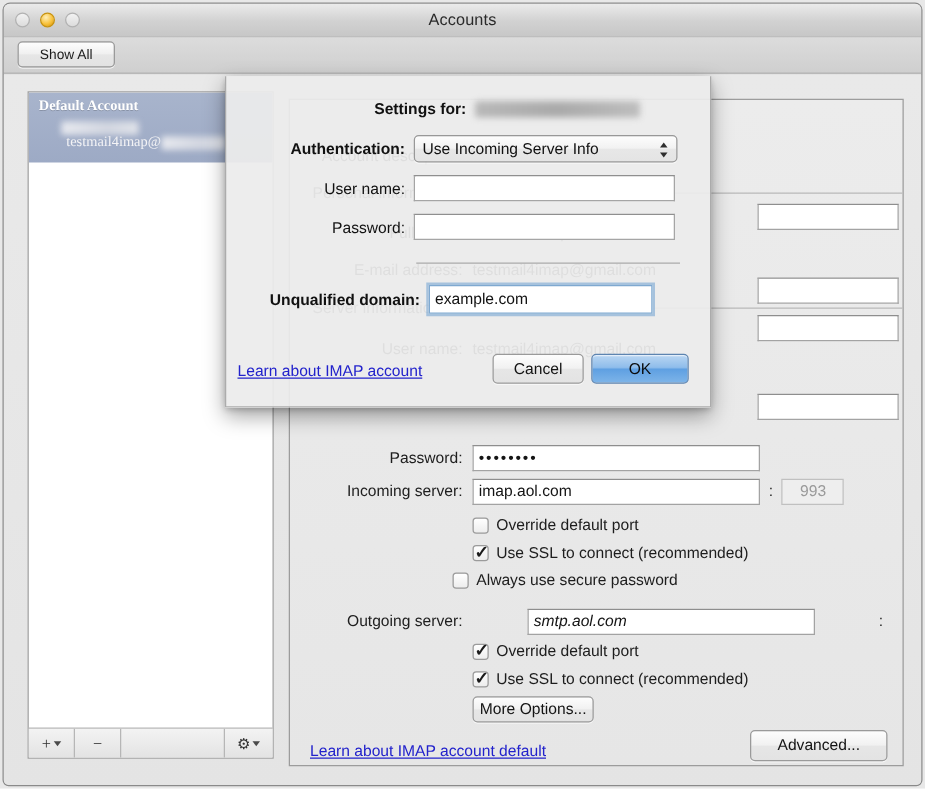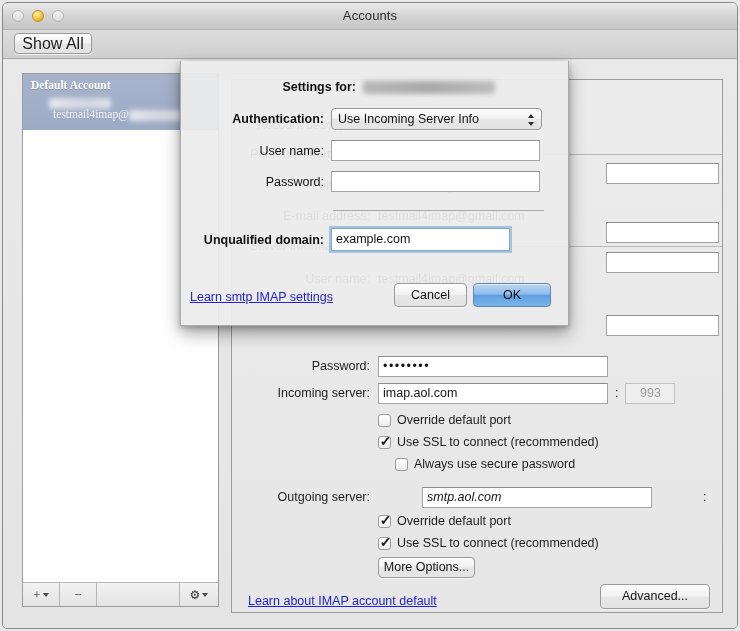--- a/index.html
+++ b/index.html
@@ -79,21 +79,21 @@
     border-bottom: 1px solid #aaaaaa;
     box-sizing: border-box;
   }
   .showall-btn {
     position: absolute;
     left: 11px; top: 3px;
     width: 78px; height: 21px;
     border: 1px solid #9a9a9a;
     border-radius: 4px;
     background: linear-gradient(to bottom, #fdfdfd 0%, #f0f0f0 48%, #e6e6e6 52%, #e2e2e2 100%);
-    font-size: 16px;
+    font-size: 11px;
     color: #1c1c1c;
     line-height: 20px;
     text-align: center;
     box-sizing: border-box;
     box-shadow: 0 1px 0 rgba(255,255,255,0.7);
     cursor: default;
   }
 
   
   .content {
@@ -483,21 +483,21 @@
         </div>
 
         <div class="cbrow" style="left:146px; top:333px;">
           <span class="cbox"></span>
           <span class="cblabel">Override default port</span>
         </div>
         <div class="cbrow" style="left:146px; top:355px;">
           <span class="cbox checked"></span>
           <span class="cblabel">Use SSL to connect (recommended)</span>
         </div>
-        <div class="cbrow" style="left:163px; top:377px;">
+        <div class="cbrow" style="left:130px; top:377px;">
           <span class="cbox"></span>
           <span class="cblabel">Always use secure password</span>
         </div>
 
         <div class="frow" style="top:406px;gap:44px;">
           <div class="flabel">Outgoing server:</div>
           <div class="field" style="width:230px;font-style:italic;">smtp.aol.com</div>
           <span class="port-colon">:</span>
           <div class="field" style="width:50px; text-align:center; padding:0;">465</div>
         </div>
@@ -514,21 +514,21 @@
         <div class="btn" style="position:absolute; left:146px; top:477px; width:97px; height:21px; line-height:19px;">More Options...</div>
 
         <div class="link" style="position:absolute; left:16px; top:514px;">Learn about IMAP account default</div>
 
         <div class="btn" style="position:absolute; left:368px; top:504px; width:110px; height:25px; line-height:23px;">Advanced...</div>
       </div>
     </div>
 
     <div class="sheet">
 
-      <div class="srow" style="left:0; top:19px;padding-left:32px;">
+      <div class="srow" style="left:17px; top:19px;padding-left:32px;">
         <div class="slabel bold">Settings for:</div>
         <span class="redact on-light" style="width:132px; height:13px;">████████████</span>
       </div>
 
       <div class="srow" style="left:0; top:47px;">
         <div class="slabel bold">Authentication:</div>
         <div class="popup" style="width:211px;">
           <span>Use Incoming Server Info</span>
           <span class="arrows">
             <span class="up"></span>
@@ -542,26 +542,26 @@
         <div class="sfield" style="width:209px;"></div>
       </div>
 
       <div class="srow" style="left:0; top:110px;">
         <div class="slabel">Password:</div>
         <div class="sfield" style="width:209px;"></div>
       </div>
 
       <div class="sheet-hline" style="left:152px; top:149px; width:211px;"></div>
 
-      <div class="srow" style="left:0; top:167px;">
+      <div class="srow" style="left:0; top:167px;padding-left:12px;">
         <div class="slabel bold">Unqualified domain:</div>
         <div class="sfield focused" style="width:179px;">example.com</div>
       </div>
 
-      <div class="link" style="position:absolute; left:9px; top:229px;">Learn smtp IMAP settings</div>
+      <div class="link" style="position:absolute; left:9px; top:229px;">Learn about IMAP account</div>
 
       <div class="btn" style="position:absolute; left:213px; top:222px; width:73px; height:24px; line-height:22px;">Cancel</div>
 
       <div class="btn-default" style="position:absolute; left:292px; top:222px; width:78px; height:24px; line-height:22px;">OK</div>
     </div>
 
   </div>
 </div>
 
 </body></html>

